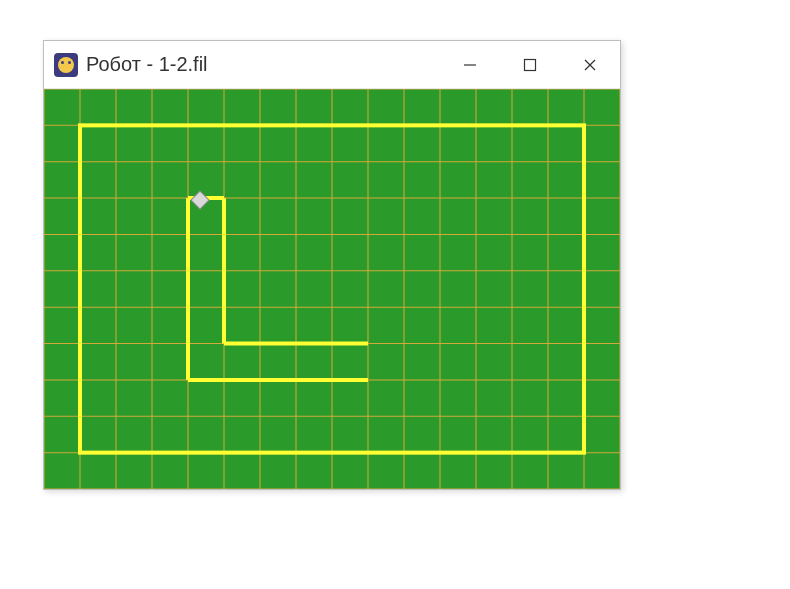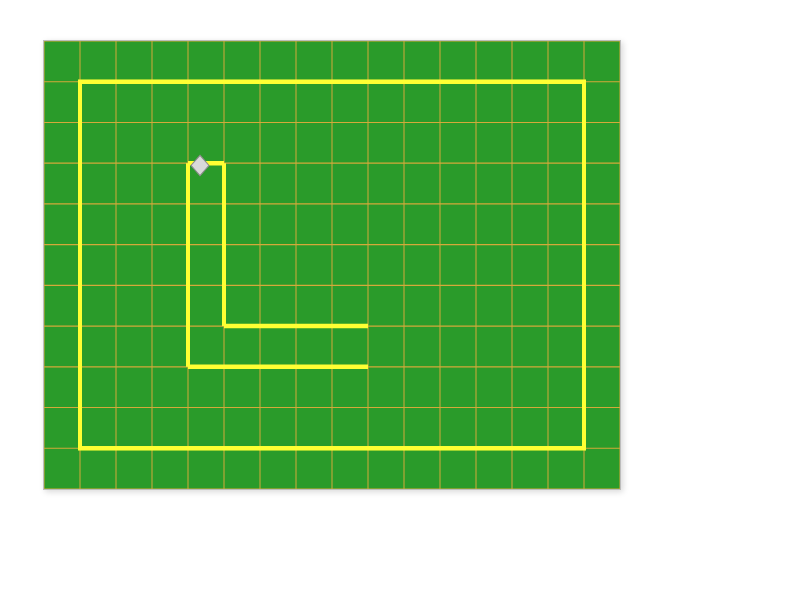--- a/index.html
+++ b/index.html
@@ -103,20 +103,45 @@
     .robot-diamond {
       fill: #d9d9d9;
       stroke: #8a8a8a;
       stroke-width: 1;
     }
   </style>
 </head>
 <body>
 
 <div class="window">
+  <div class="titlebar">
+    <div class="app-icon">
+        <div class="face"></div>
+      </div>
+    <div class="title-text">Робот - 1-2.fil</div>
+    <div class="spacer"></div>
+    <div class="win-controls">
+      <div class="win-btn" title="Свернуть">
+        <svg viewBox="0 0 14 14">
+            <line x1="1" y1="7" x2="13" y2="7"></line>
+          </svg>
+      </div>
+      <div class="win-btn" title="Развернуть">
+        <svg viewBox="0 0 14 14">
+            <rect x="1.5" y="1.5" width="11" height="11"></rect>
+          </svg>
+      </div>
+      <div class="win-btn" title="Закрыть">
+        <svg viewBox="0 0 14 14">
+            <line x1="2" y1="2" x2="12" y2="12"></line>
+            <line x1="12" y1="2" x2="2" y2="12"></line>
+          </svg>
+      </div>
+    </div>
+  </div>
   <div class="content">
     <svg class="grid" id="field-svg" viewBox="0 0 576 396" preserveAspectRatio="none" width="100%" height="100%">
         <line x1="0" x2="0" y1="0" y2="396" class="gridline"></line>
         <line x1="36" x2="36" y1="0" y2="396" class="gridline"></line>
         <line x1="72" x2="72" y1="0" y2="396" class="gridline"></line>
         <line x1="108" x2="108" y1="0" y2="396" class="gridline"></line>
         <line x1="144" x2="144" y1="0" y2="396" class="gridline"></line>
         <line x1="180" x2="180" y1="0" y2="396" class="gridline"></line>
         <line x1="216" x2="216" y1="0" y2="396" class="gridline"></line>
         <line x1="252" x2="252" y1="0" y2="396" class="gridline"></line>

